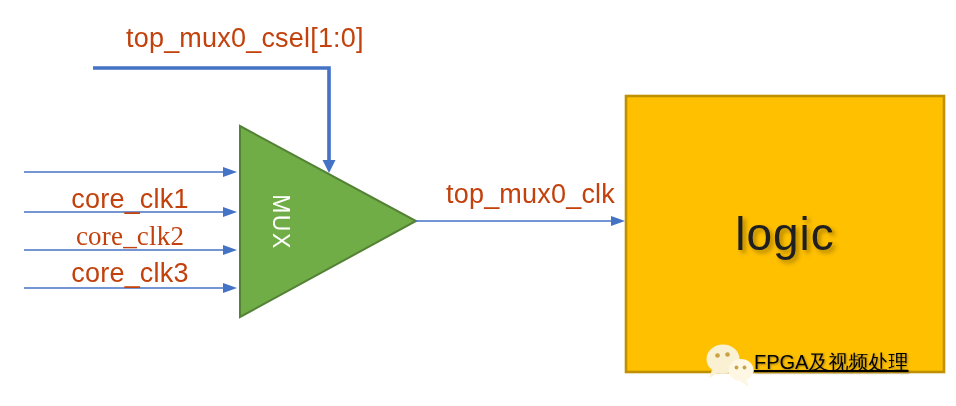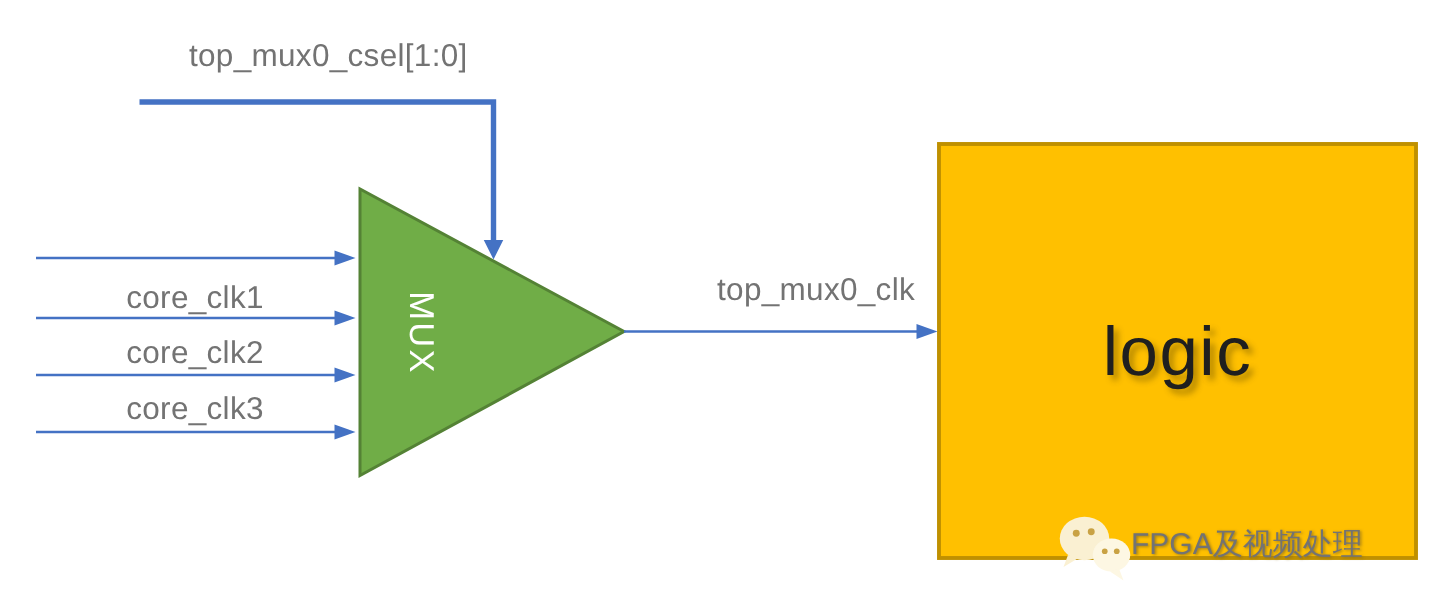--- a/index.html
+++ b/index.html
@@ -15,32 +15,32 @@
   }
 
   svg.layer {
     position: absolute;
     left: 0; top: 0;
     width: 956px; height: 406px;
   }
 
   .lbl {
     position: absolute;
-    color: #737373;
-    font-size: 21px;
+    color: #c2410c;
+    font-size: 27px;
     line-height: 24px;
     white-space: nowrap;
     letter-spacing: 0.2px;
   }
 
   .lbl-csel   { left: 126px; top: 26px; }
   .lbl-in     { width: 212px; text-align: center; left: 24px; }
   .lbl-in0    { top: 147px; }
   .lbl-in1    { top: 187px; }
-  .lbl-in2    { top: 224px; }
+  .lbl-in2    { top: 224px; font-family: Liberation Serif, serif; }
   .lbl-in3    { top: 261px; text-align: center; }
   .lbl-out    { left: 446px; top: 182px; width: 164px; text-align: right; }
 
   .lbl-mux {
     position: absolute;
     left: 241px; top: 207px;
     width: 80px; height: 30px;
     color: #ffffff;
     font-size: 23px;
     letter-spacing: 1.5px;
@@ -65,24 +65,25 @@
 
   .watermark {
     position: absolute;
     left: 700px; top: 338px;
     display: flex;
     align-items: center;
   }
   .watermark .wm-text {
     position: absolute;
     left: 54px; top: 11px;
-    color: #737373;
+    color: #000000;
     font-size: 20px;
     white-space: nowrap;
     text-shadow: 1px 1px 2px rgba(140, 110, 30, 0.85);
+    text-decoration: underline;
   }
 </style>
 </head>
 <body>
 
 <div class="canvas">
 
   <svg class="layer" viewBox="0 0 956 406">
 
     <path d="M93,68 H329 V161" fill="none" stroke="#4472C4" stroke-width="3.6"></path>

